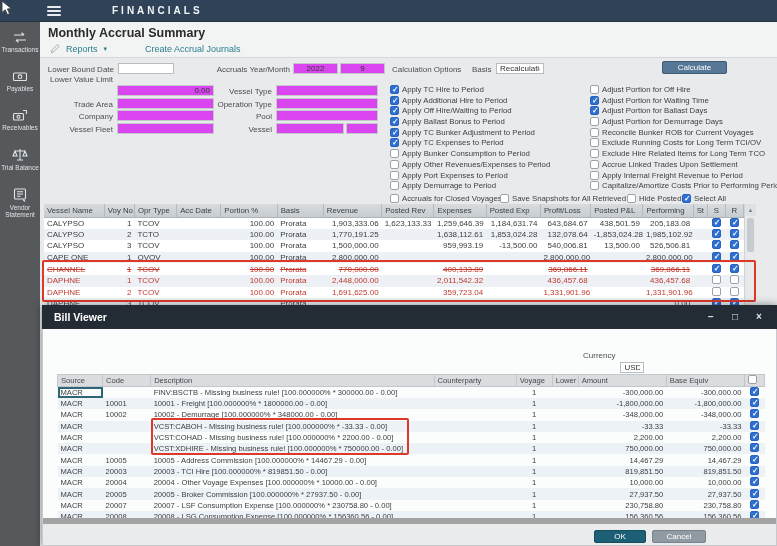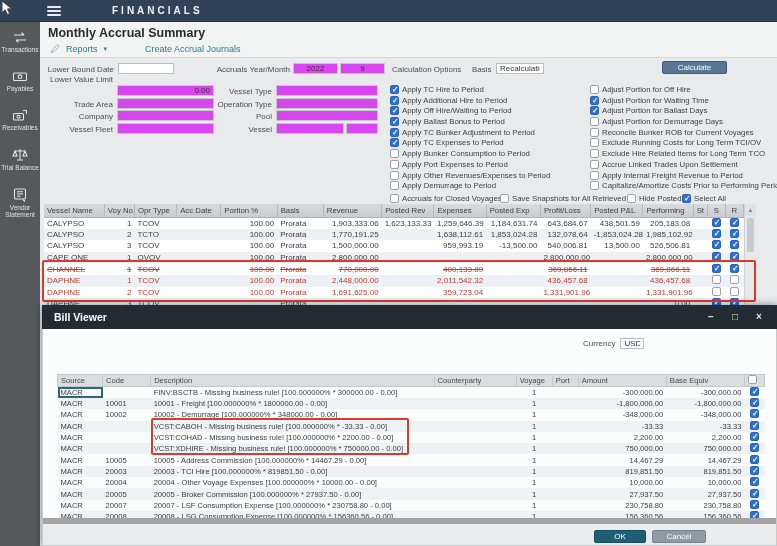--- a/index.html
+++ b/index.html
@@ -75,21 +75,21 @@
   .billtbl tr.alt td { background:#edf2f6; }
   .billtbl td.num { text-align:right; }
   .billtbl td.ctr { text-align:center; }
   .billtbl td.focus { outline:2px solid #2e6577; outline-offset:-2px; }
   .bill-anno { left:108px; top:89px; width:258px; height:37px; }
   .mfoot { position:absolute; left:0; bottom:0; width:100%; height:27px; background:#e9ebec; border-top:6px solid #a3a3a3; }
   .okbtn { left:551px; top:6px; width:52px; height:13px; background:#1d6075; border-color:#154c5e; }
   .cxbtn { left:609px; top:6px; width:54px; height:13px; background:#8f9aa3; border-color:#76828c; }
   .currency-wrap { position:absolute; left:540px; top:9px; display:flex; align-items:center; gap:5px; }
   .currency-wrap .clabel { font-size:8px; color:#4a4e52; }
-  .currency-wrap .cinp { position:static; width:24px; }
+  .currency-wrap .cinp { position:static; width:24px;margin-top:24px; }
 </style>
 </head>
 <body>
 
 <svg class="cursor" width="12" height="16" viewBox="0 0 12 16">
     <path d="M1 1 L1 12.5 L4.2 9.8 L6.4 14.6 L8.6 13.6 L6.4 8.9 L10.5 8.7 Z" fill="#fff" stroke="#444" stroke-width="1"></path>
   </svg>
 
 <div class="topbar">
   <div class="hamburger">
@@ -208,25 +208,25 @@
         <div class="cbrow">
           <span class="cb on"></span>
           <span class="cblabel">Apply TC Expenses to Period</span>
         </div>
         <div class="cbrow">
           <span class="cb"></span>
           <span class="cblabel">Apply Bunker Consumption to Period</span>
         </div>
         <div class="cbrow">
           <span class="cb"></span>
+          <span class="cblabel">Apply Other Revenues/Expenses to Period</span>
+        </div>
+        <div class="cbrow">
+          <span class="cb"></span>
           <span class="cblabel">Apply Port Expenses to Period</span>
-        </div>
-        <div class="cbrow">
-          <span class="cb"></span>
-          <span class="cblabel">Apply Other Revenues/Expenses to Period</span>
         </div>
         <div class="cbrow">
           <span class="cb"></span>
           <span class="cblabel">Apply Demurrage to Period</span>
         </div>
       </div>
     <div class="cbcol" id="cbr" style="left:550px; top:27px;">
         <div class="cbrow">
           <span class="cb"></span>
           <span class="cblabel">Adjust Portion for Off Hire</span>
@@ -508,21 +508,21 @@
             <col style="width:78px">
             <col style="width:20px">
         </colgroup>
         <thead>
             <tr id="bill-head">
               <th>Source</th>
               <th>Code</th>
               <th>Description</th>
               <th>Counterparty</th>
               <th>Voyage</th>
-              <th>Port</th>
+              <th>Lower</th>
               <th>Amount</th>
               <th>Base Equiv</th>
               <th class="ctr"><span class="cb"></span></th>
             </tr>
           </thead>
         <tbody id="bill-body">
             <tr class="">
               <td class="focus">MACR</td>
               <td></td>
               <td>FINV:BSCTB - Missing business rule! [100.000000% * 300000.00 - 0.00]</td>

